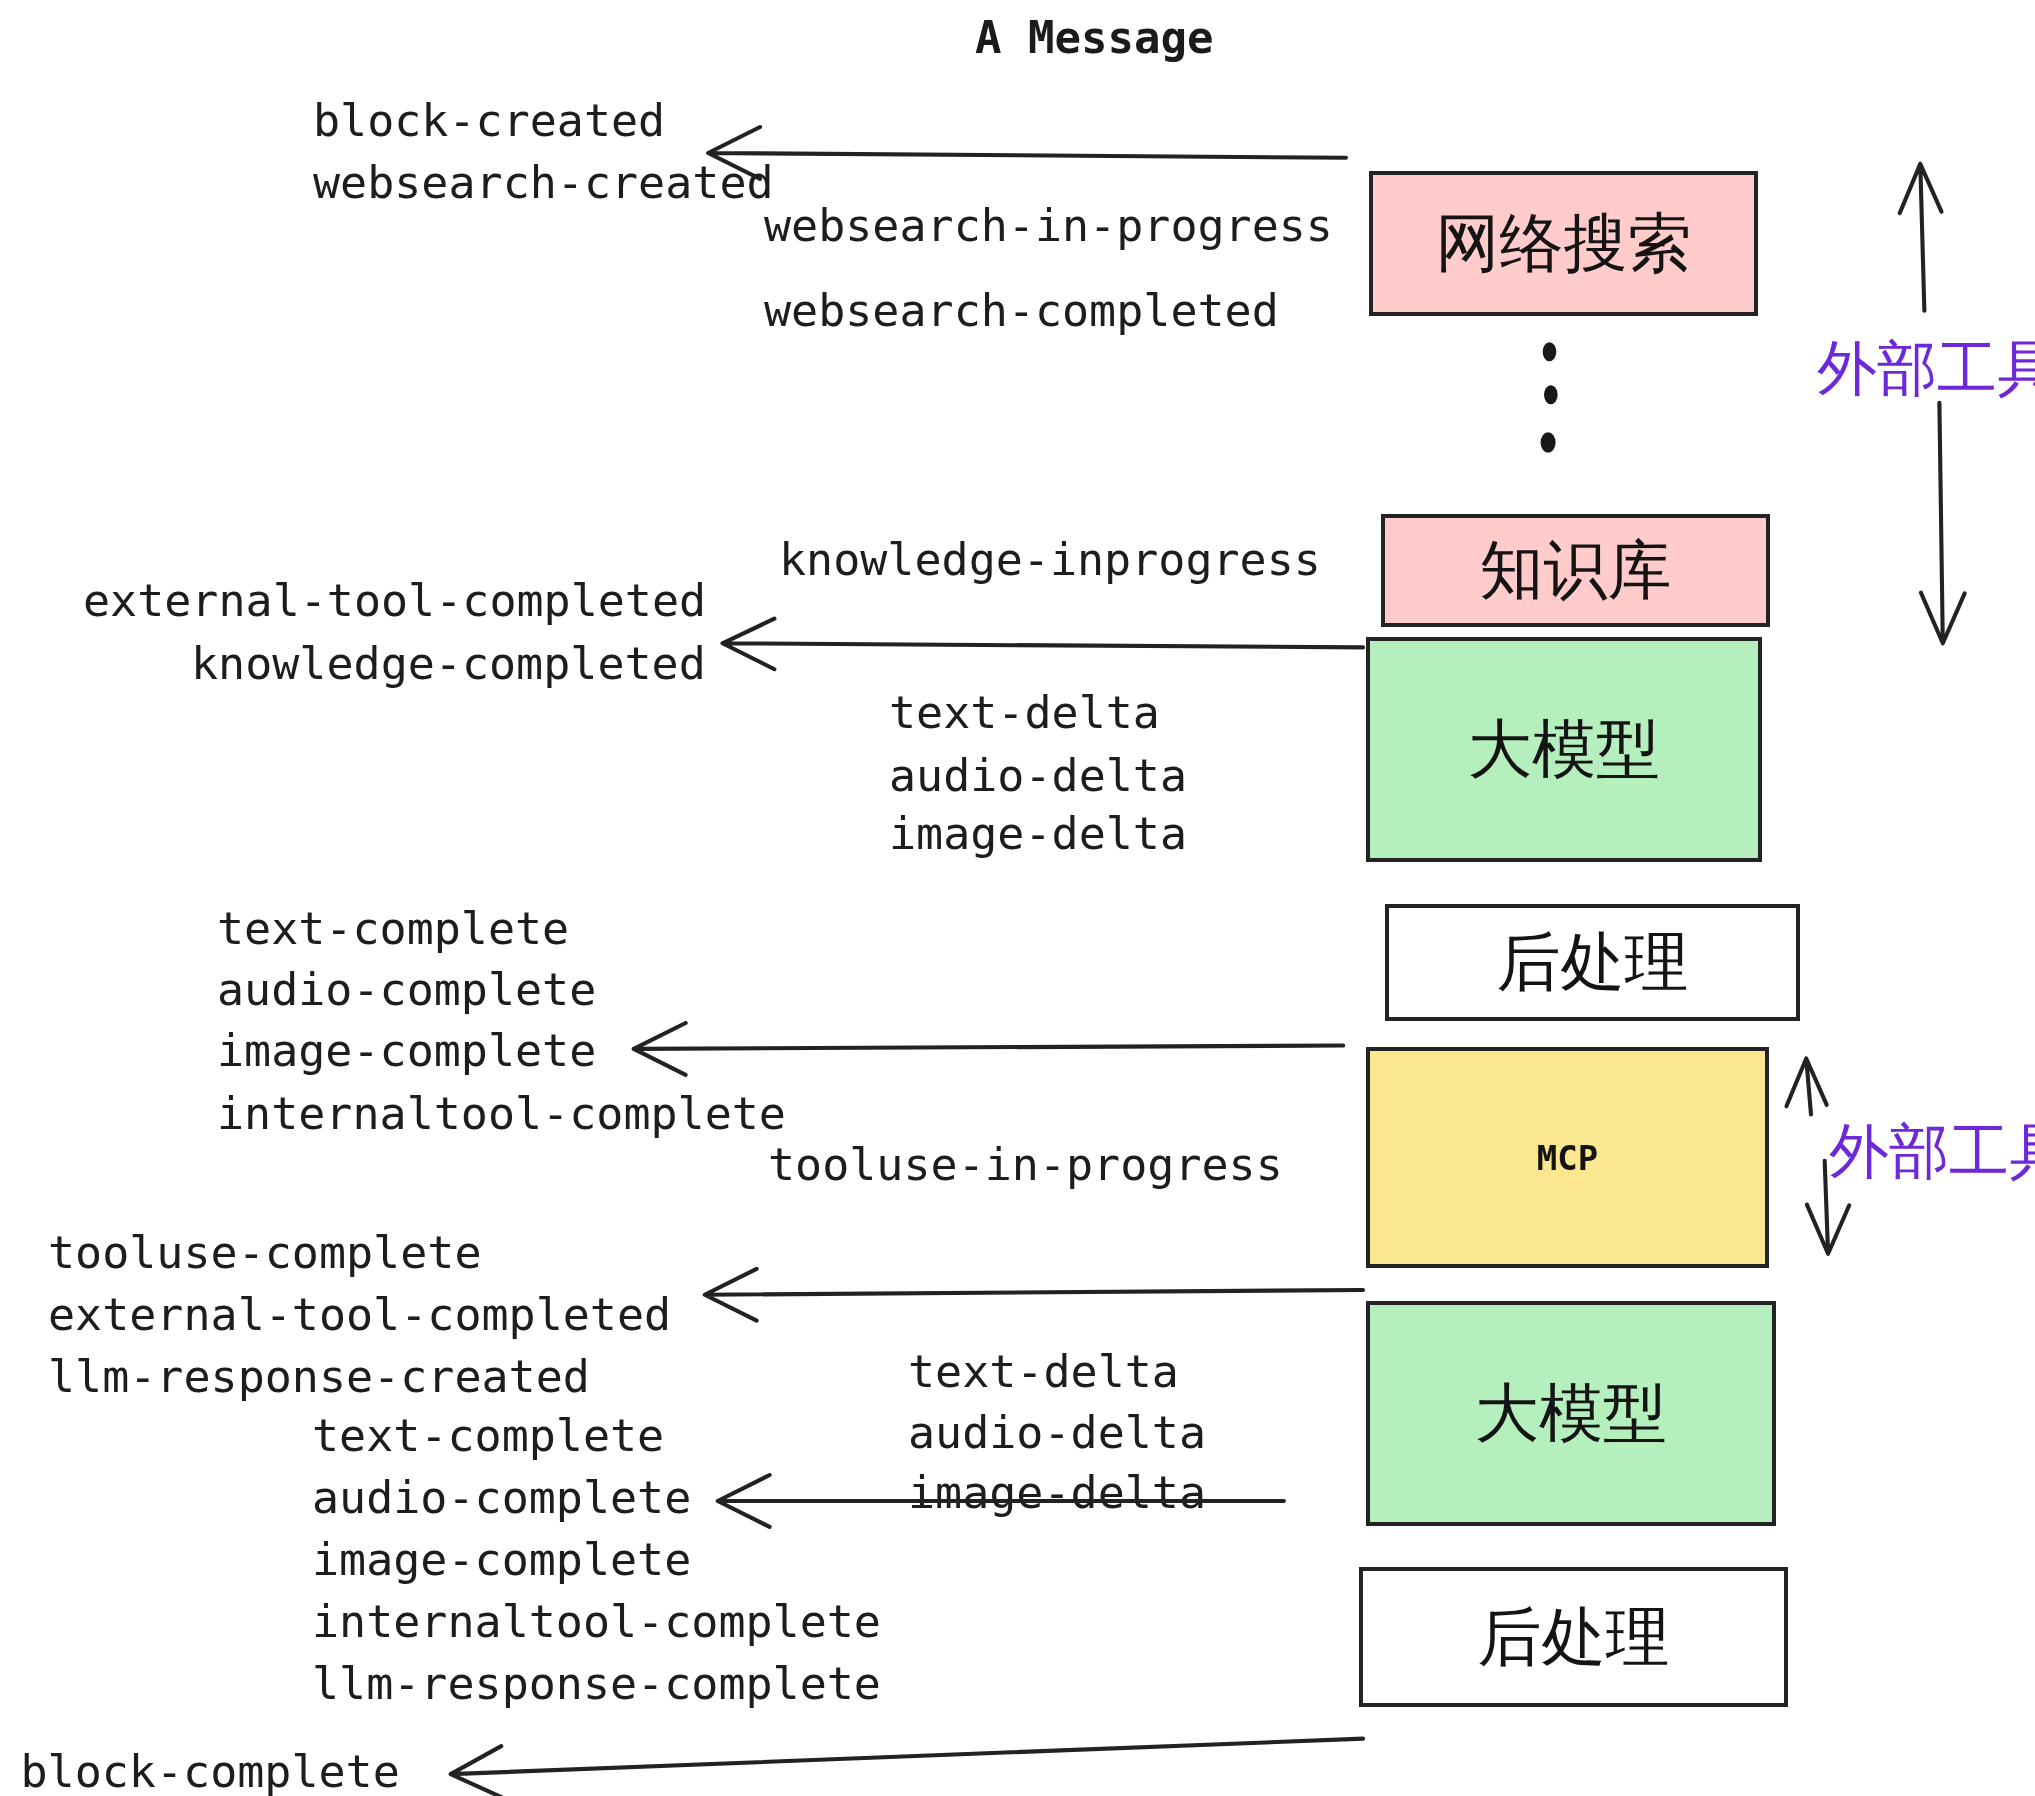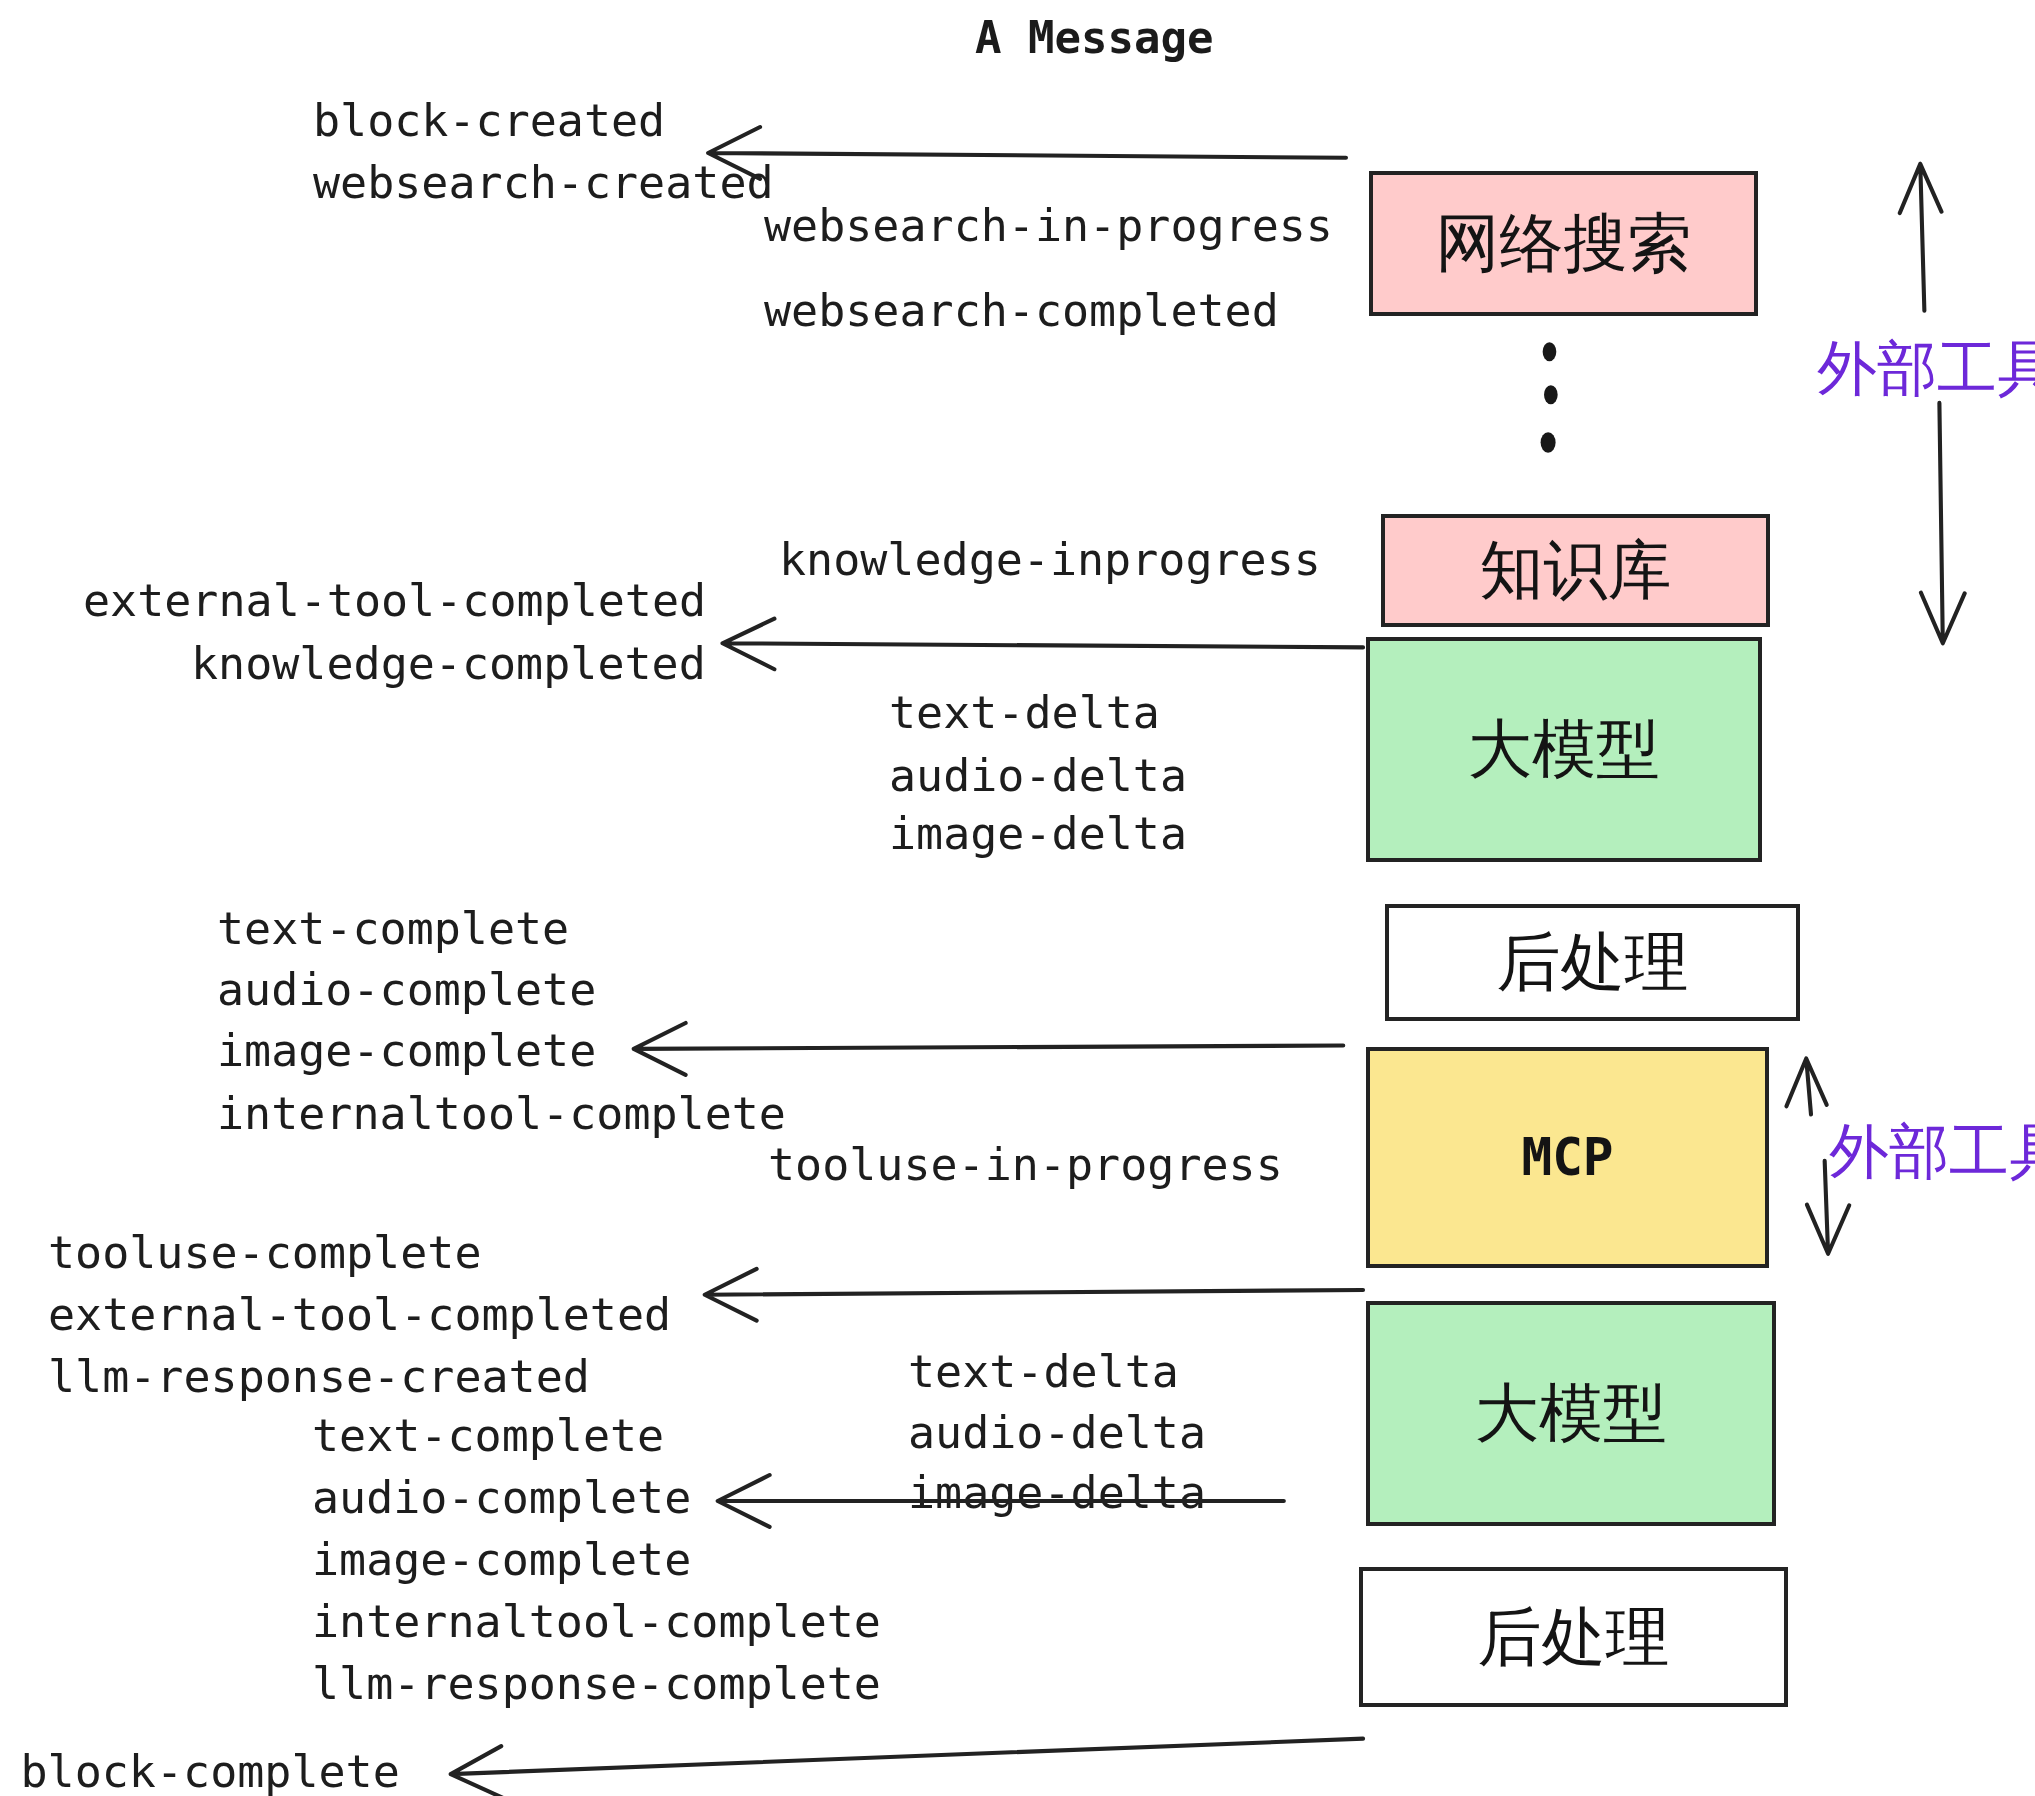--- a/index.html
+++ b/index.html
@@ -27,21 +27,21 @@
   .box {
     position:absolute;
     border:4.1px solid #232323;
     box-sizing:border-box;
     display:flex; align-items:center; justify-content:center;
     font-family:"Liberation Sans", sans-serif;
     font-size:64px;
     color:#141414;
     white-space:nowrap;
   }
-  .box.mono { font-family:"DejaVu Sans Mono", monospace; font-weight:bold; font-size:51px; }
+  .box.mono { font-family:"DejaVu Sans Mono", monospace; font-weight:bold; font-size:34px; }
   .ann {
     position:absolute;
     font-family:"Liberation Sans", sans-serif;
     font-size:60px;
     color:#6d28d9;
     white-space:nowrap;
   }
   svg.overlay {
     position:absolute; left:0; top:0;
     width:2035px; height:1796px;

